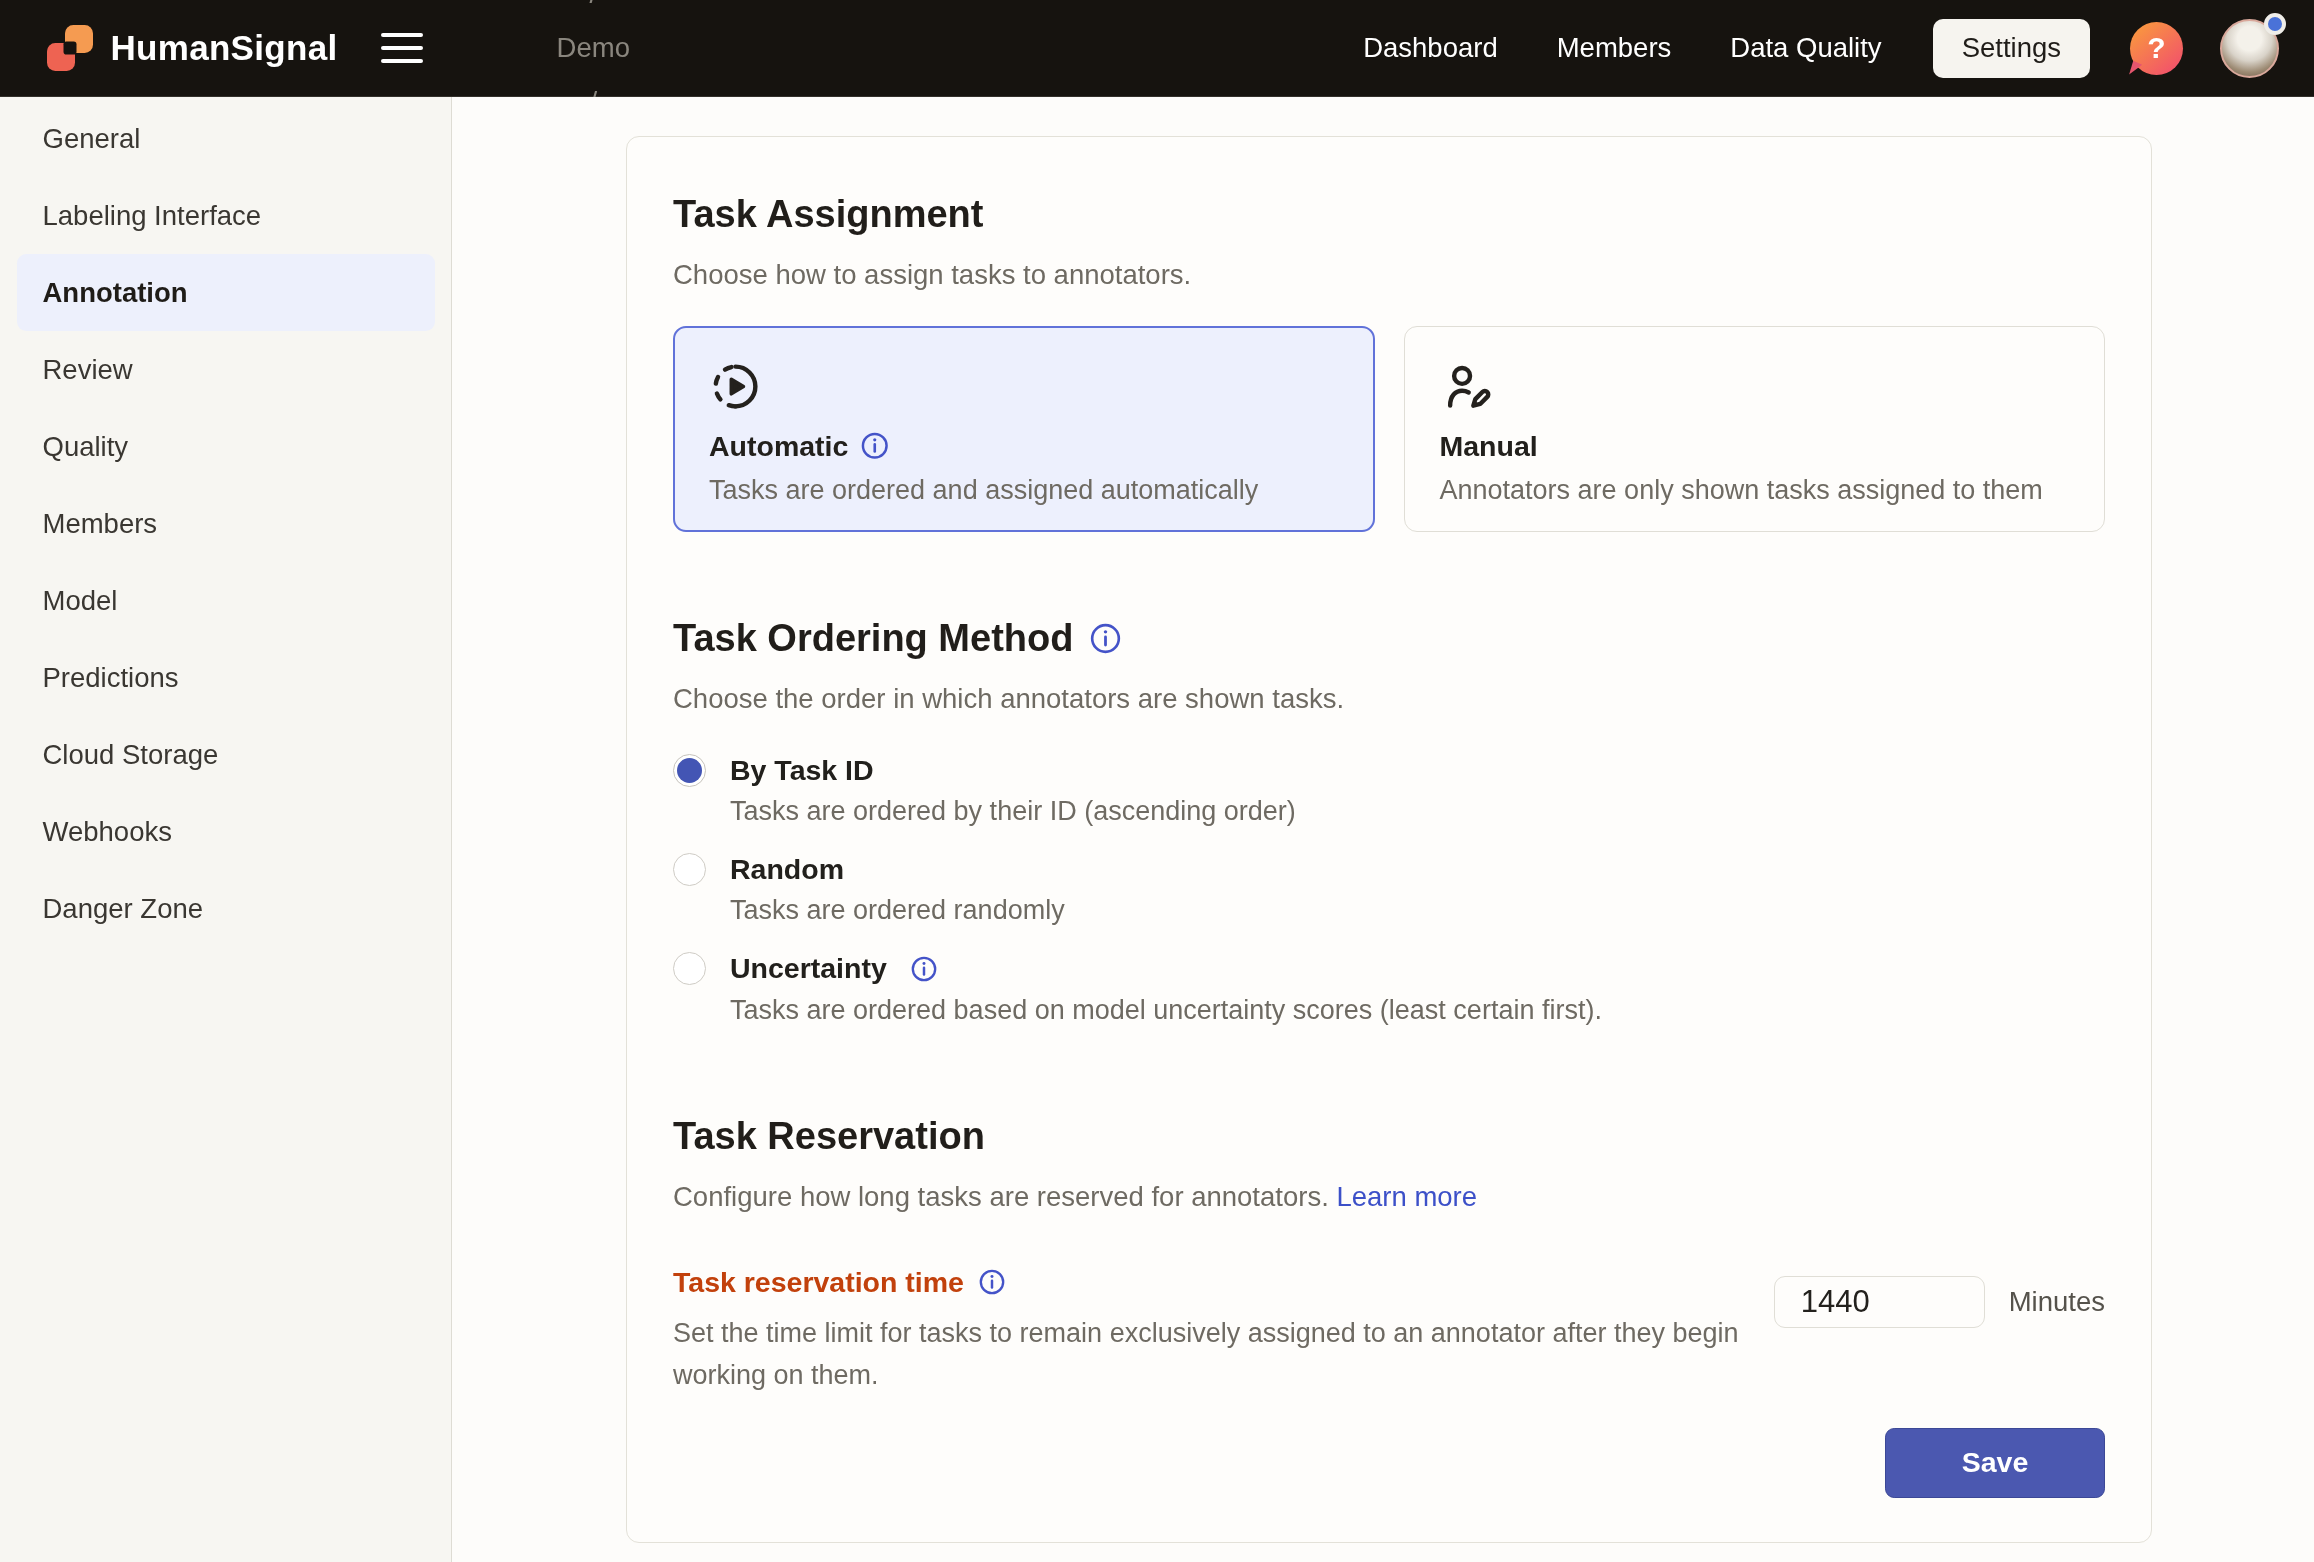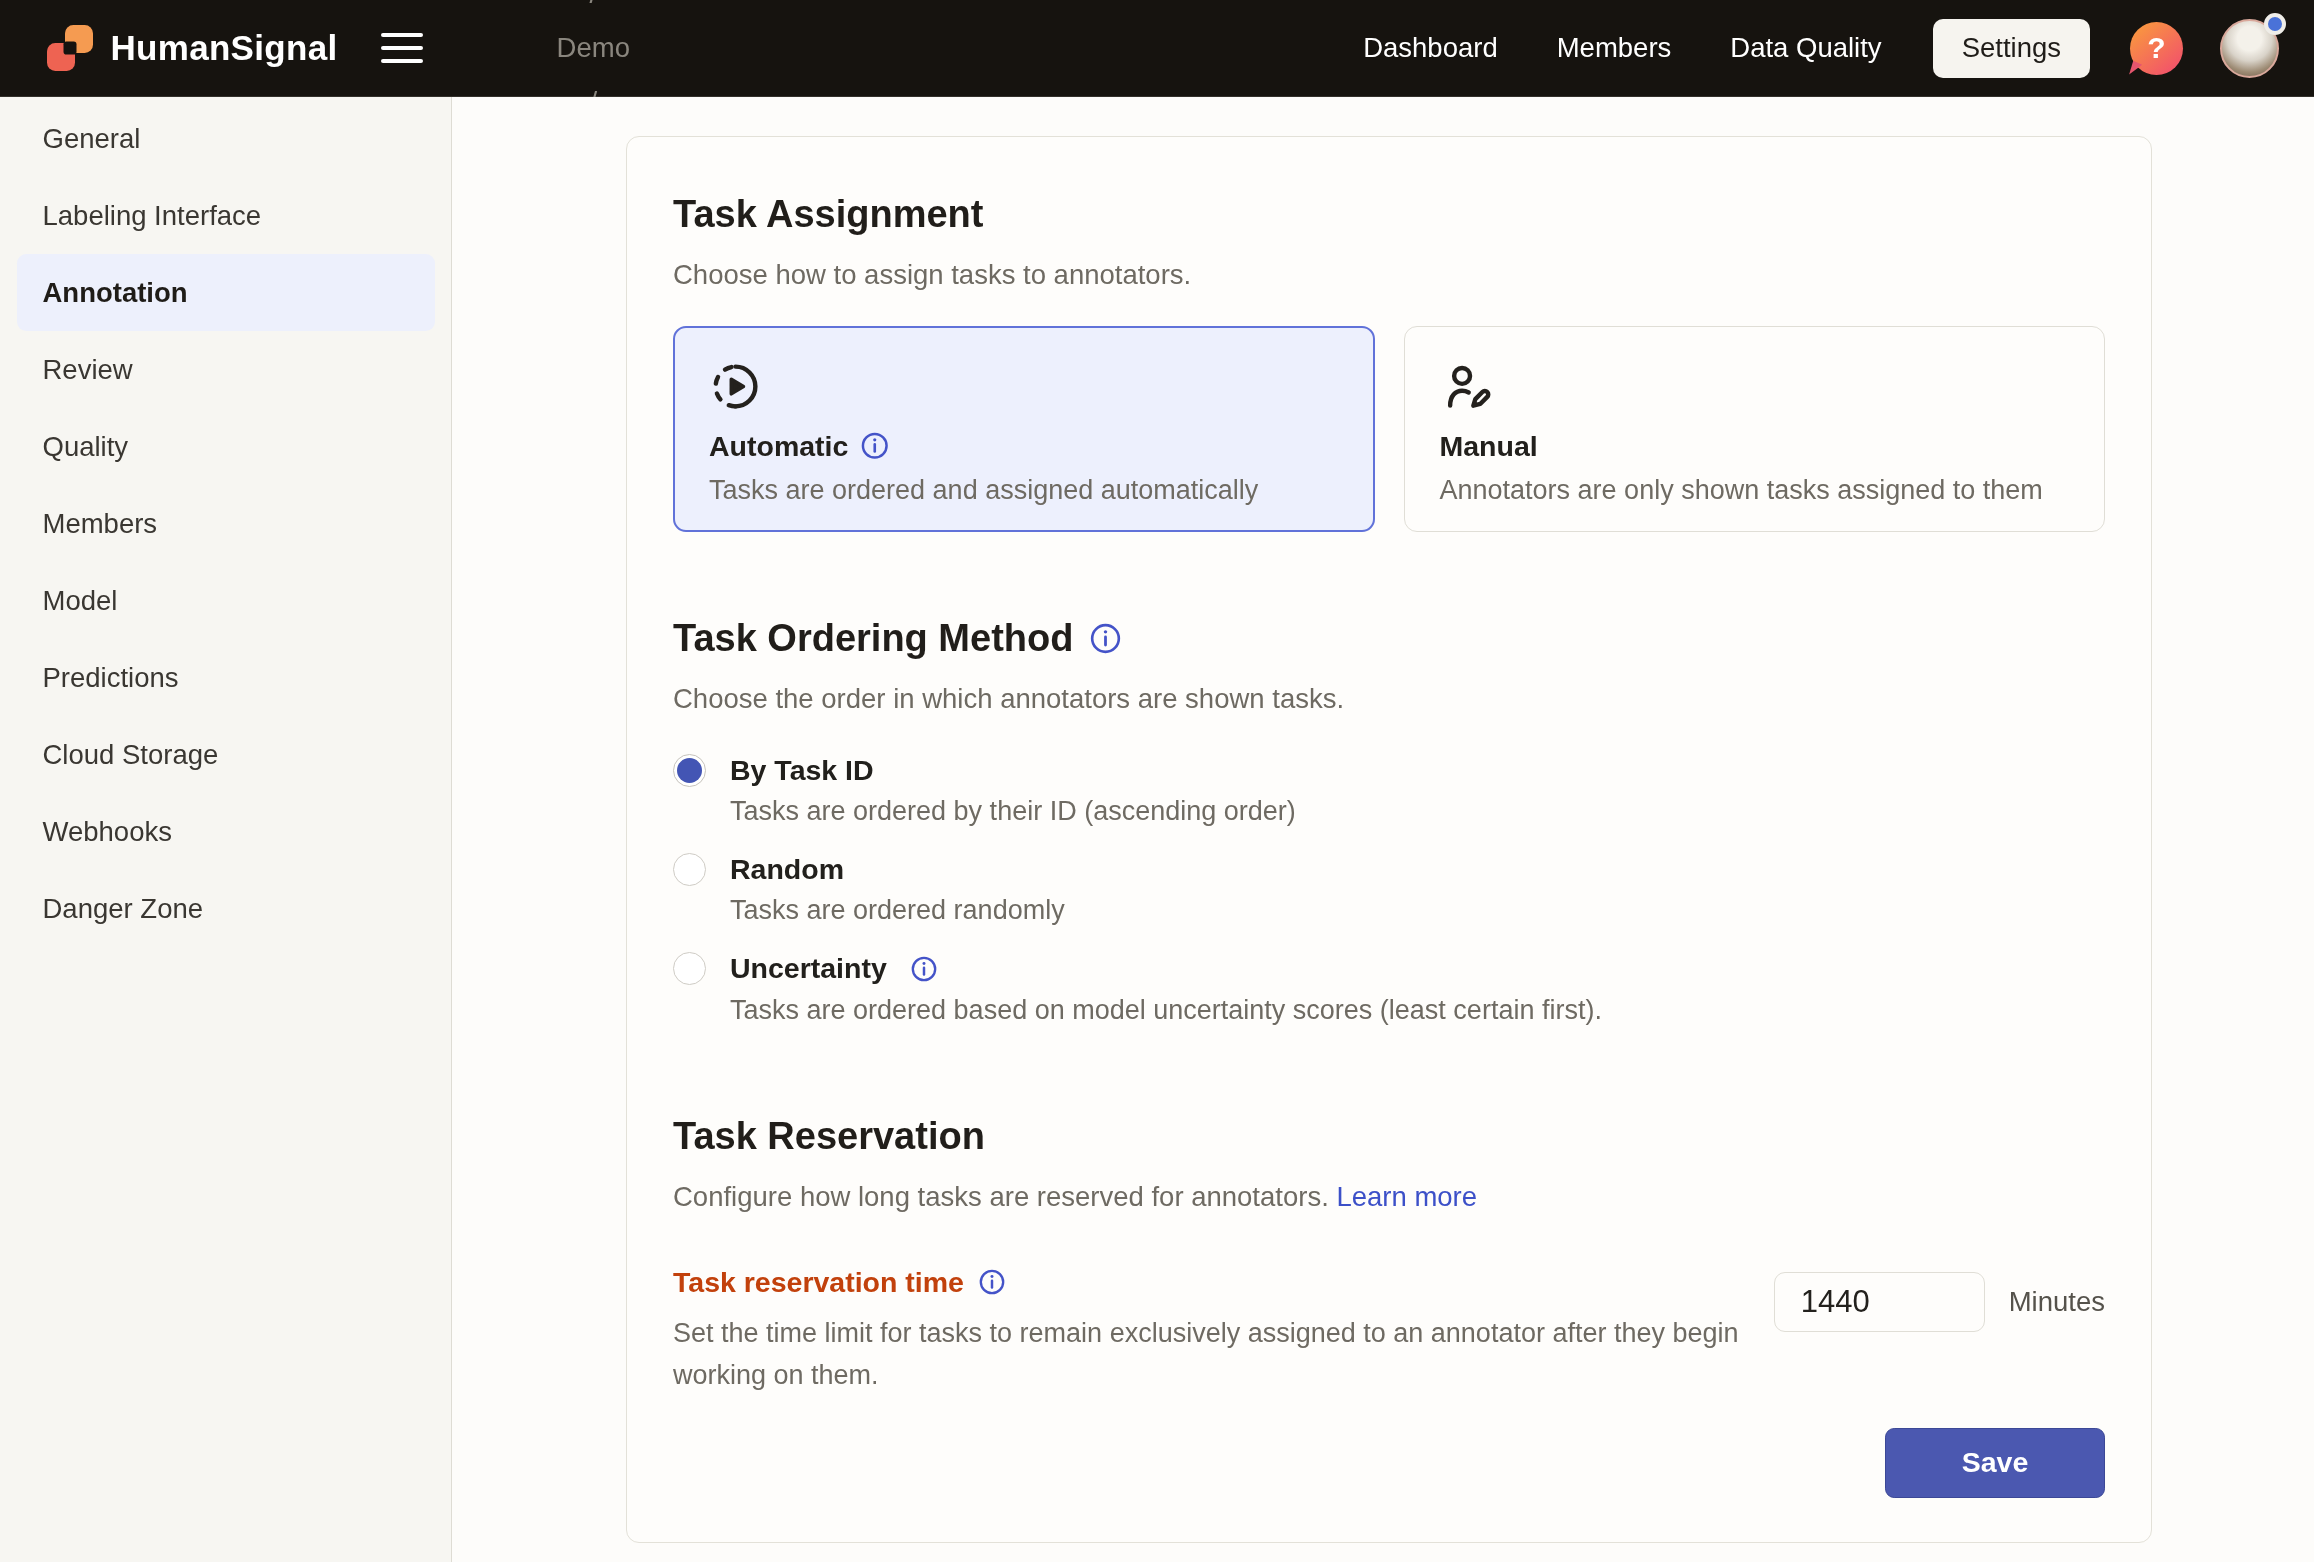--- a/index.html
+++ b/index.html
@@ -119,21 +119,21 @@
   
   .reservation-heading{margin-top:88px;}
   .learn-more{color:var(--link);cursor:pointer;}
   .reservation-row{display:flex;justify-content:space-between;margin-top:53px;}
   .res-left{width:1084px;}
   .res-label-row{display:flex;align-items:center;gap:14.7px;}
   .res-label{font-size:28.5px;font-weight:700;color:#c2410c;}
   .res-desc{margin-top:14.7px;font-size:27px;color:var(--text-gray);line-height:1.55;}
   .res-right{display:flex;align-items:center;gap:24px;height:73px;}
   .res-input{
-    width:211px;height:60px;border:1.8px solid var(--border-light);border-radius:11px;
+    width:211px;height:52px;border:1.8px solid var(--border-light);border-radius:11px;
     font-size:31px;color:#23211d;padding:0 26px;font-family:inherit;background:#fefdfb;outline:none;
   }
   .unit{font-size:27.5px;color:#55524b;}
   
   .save-row{display:flex;justify-content:flex-end;margin-top:31px;}
   .save-btn{
     width:220px;height:70px;background:var(--accent);border:1.8px solid var(--accent-dark);
     border-radius:9.2px;color:#fff;font-size:28.5px;font-weight:700;
     display:flex;align-items:center;justify-content:center;cursor:pointer;font-family:inherit;
   }

